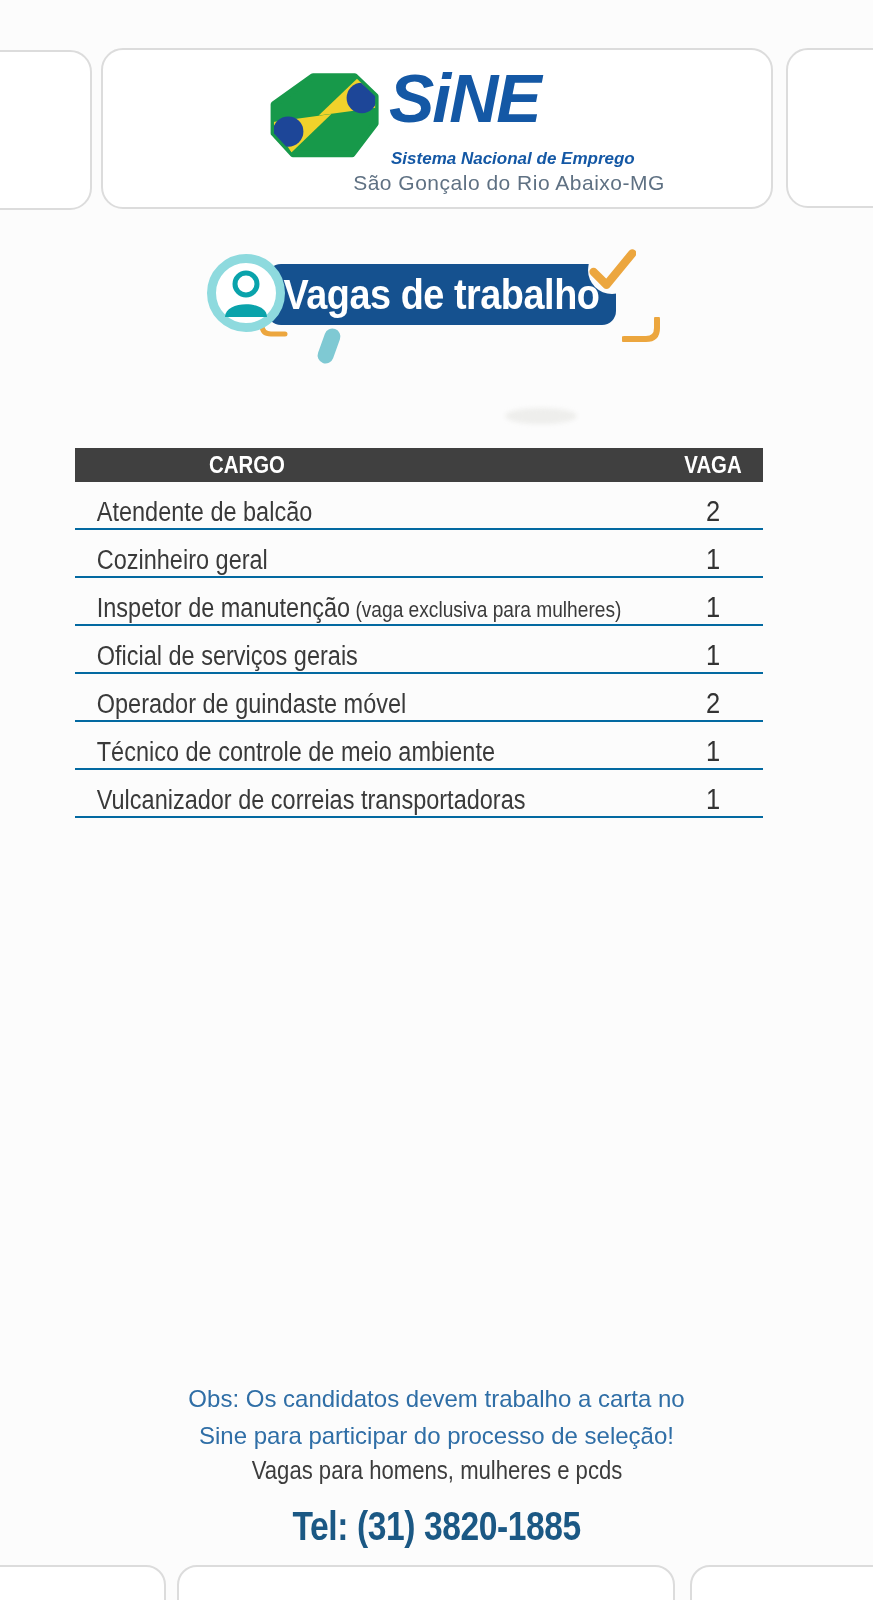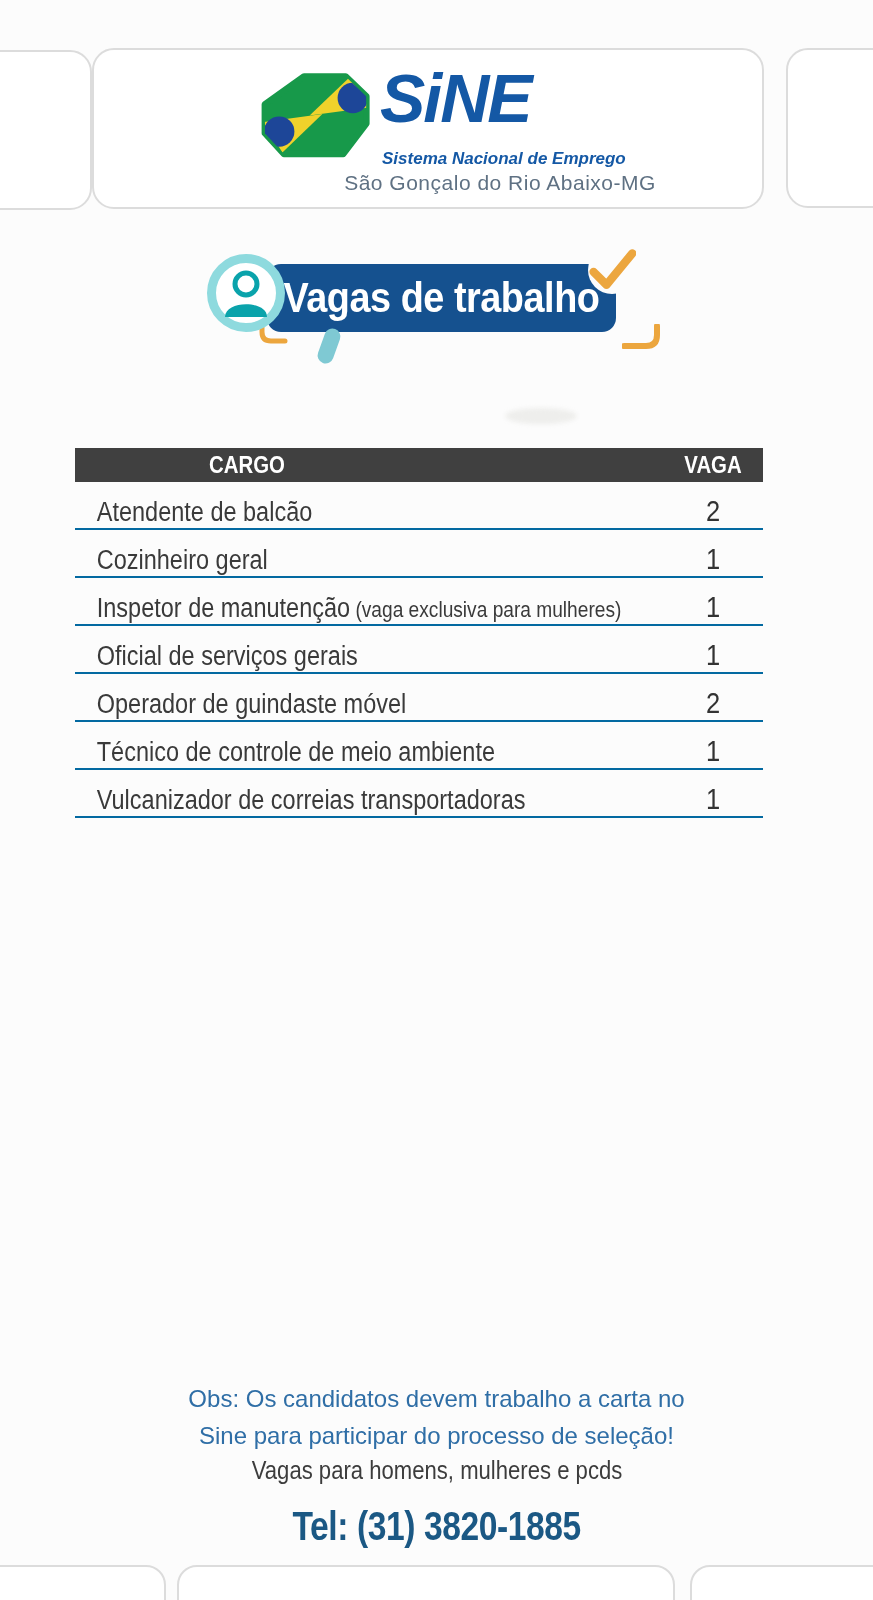--- a/index.html
+++ b/index.html
@@ -3,28 +3,28 @@
 <meta charset="utf-8">
 <style>
   html,body{margin:0;padding:0;}
   body{font-family:"Liberation Sans", sans-serif; background:#ffffff;}
   #stage{position:relative; width:873px; height:1600px; background:#fcfcfc; overflow:hidden;}
 
   
   .card{position:absolute; background:#ffffff; border:2px solid #dcdcdc; border-radius:22px; box-sizing:border-box;}
 
   
-  #logo-card{left:92px; top:48px; width:672px; height:161px;padding-left:48px;}
+  #logo-card{left:101px; top:48px; width:672px; height:161px;padding-left:48px;}
   #sine-glyph{position:absolute; left:166px; top:13px; width:112px; height:102px;}
   #brand-word{position:absolute; left:286px; top:10px; font-size:68px; line-height:76px; font-weight:bold; font-style:italic; color:#1458a5; letter-spacing:-2px;}
   #brand-tagline{position:absolute; left:288px; top:99px; width:212px; text-align:right; font-size:17px; font-weight:bold; font-style:italic; color:#1458a5; white-space:nowrap;}
   #brand-city{position:absolute; left:150px; top:121px; width:512px; text-align:center; font-size:21px; color:#5f7183; letter-spacing:0.5px;}
 
   
-  #banner-wrap{position:absolute; left:267px; top:264px; width:349px; height:68px;}
+  #banner-wrap{position:absolute; left:267px; top:264px; width:349px; height:61px;}
   #banner{position:absolute; left:0; top:0; width:100%; height:100%; background:#15518f; border-radius:14px; display:flex; align-items:center; justify-content:center;}
   #banner-title{color:#ffffff; font-weight:bold; font-size:42px; white-space:nowrap; transform:scaleX(0.9); letter-spacing:-0.5px;}
   #magnifier{position:absolute; left:-60px; top:-10px; width:78px; height:78px; border-radius:50%; background:#ffffff; border:9px solid #8edade; box-sizing:border-box; z-index:2;}
   #magnifier-handle{position:absolute; left:54px; top:64px; width:16px; height:36px; background:#7fc9d3; border-radius:8px; transform:rotate(20deg); z-index:1;}
   #check-notch{position:absolute; right:-20px; top:-18px; width:48px; height:48px; border-radius:50%; background:#fcfcfc; display:flex; align-items:center; justify-content:center;}
   .bracket{position:absolute;}
 
   
   #smudge{position:absolute; left:505px; top:408px; width:72px; height:16px; background:#eeeeec; border-radius:50%; filter:blur(2px);}
 

